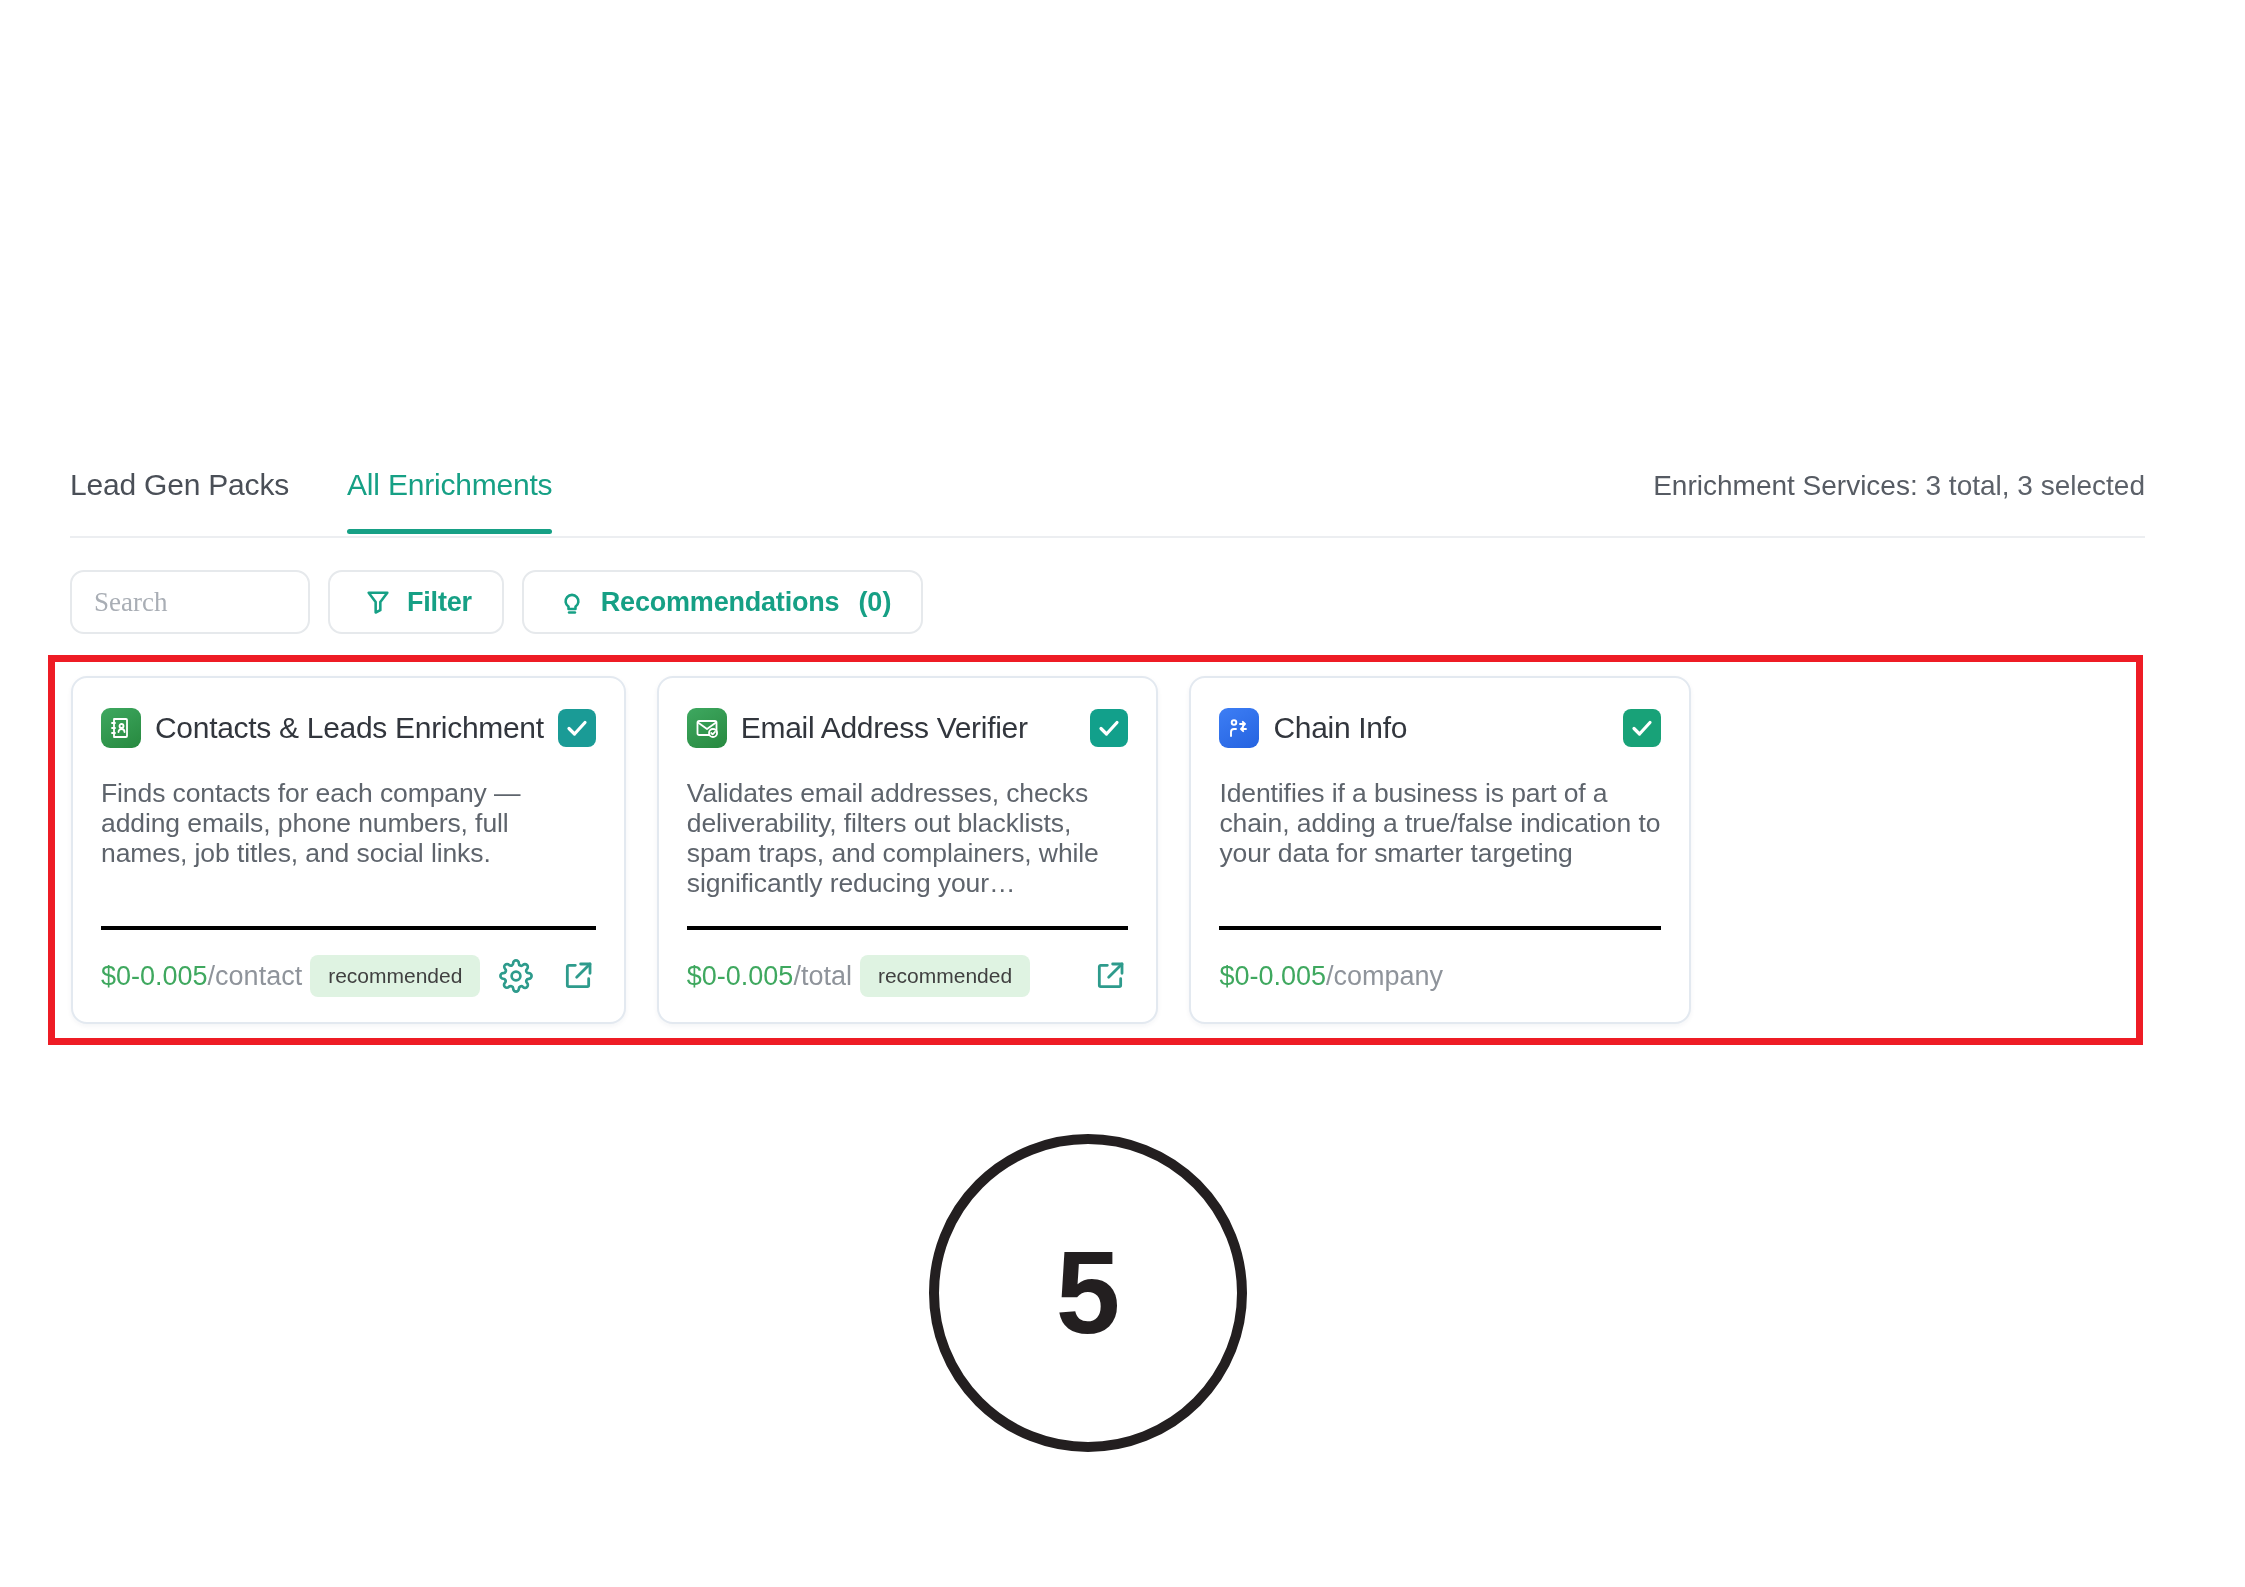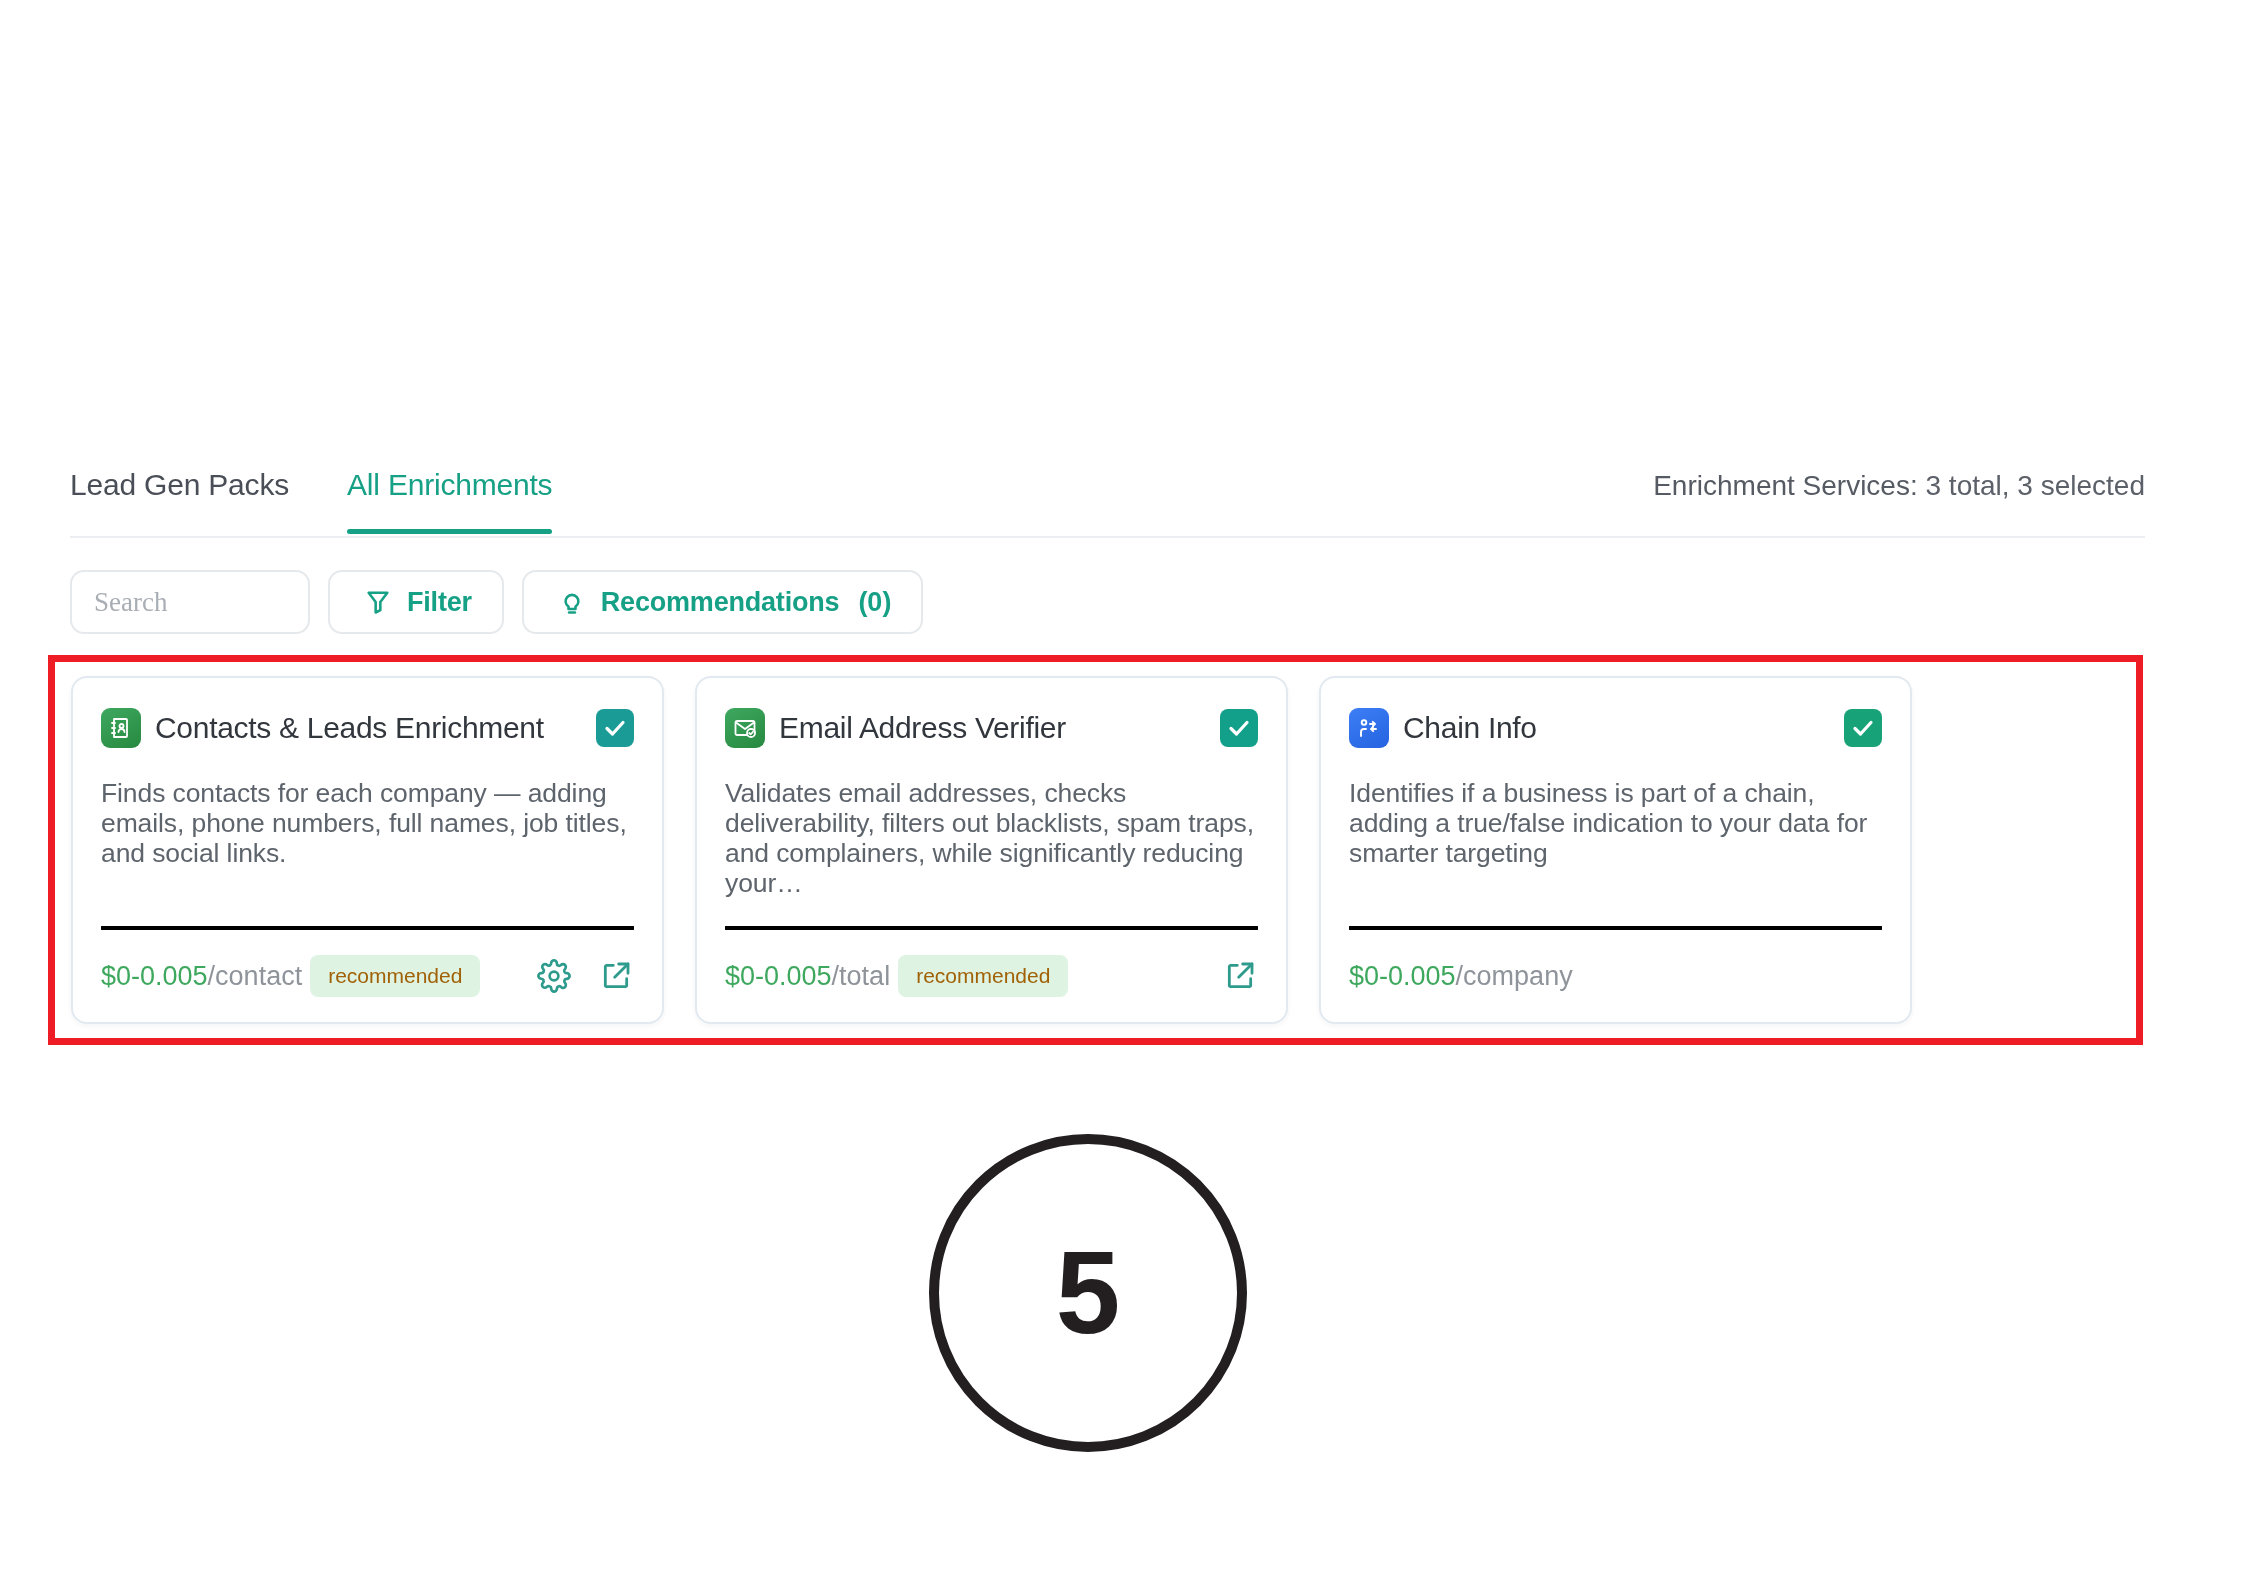--- a/index.html
+++ b/index.html
@@ -117,21 +117,21 @@
     border: 7px solid #ee1c25;
     background: transparent;
     pointer-events: none;
   }
 
   
   .cards {
     position: absolute;
     left: 71px;
     top: 676px;
-    width: 1841px;
+    width: 1620px;
     display: flex;
     gap: 31px;
   }
   .card {
     width: 663px;
     background: #ffffff;
     border: 2px solid #e3e9f0;
     border-radius: 16px;
     box-shadow: 0 2px 5px rgba(20,40,80,0.05);
     padding: 26px 28px 0 28px;
@@ -192,21 +192,21 @@
   }
   .price {
     font-size: 27px;
     color: #3fa85f;
     white-space: nowrap;
   }
   .price .unit { color: #8f949b; }
 
   .badge {
     background: #dff3e2;
-    color: #a16207;
+    color: #404040;
     font-size: 21px;
     padding: 9px 18px;
     border-radius: 8px;
     white-space: nowrap;
   }
 
   .foot-actions {
     margin-left: auto;
     display: flex;
     align-items: center;

